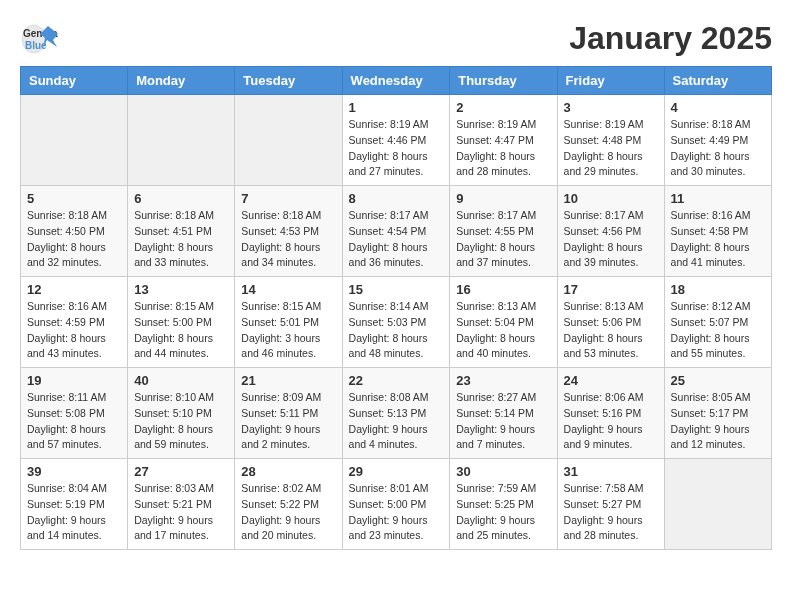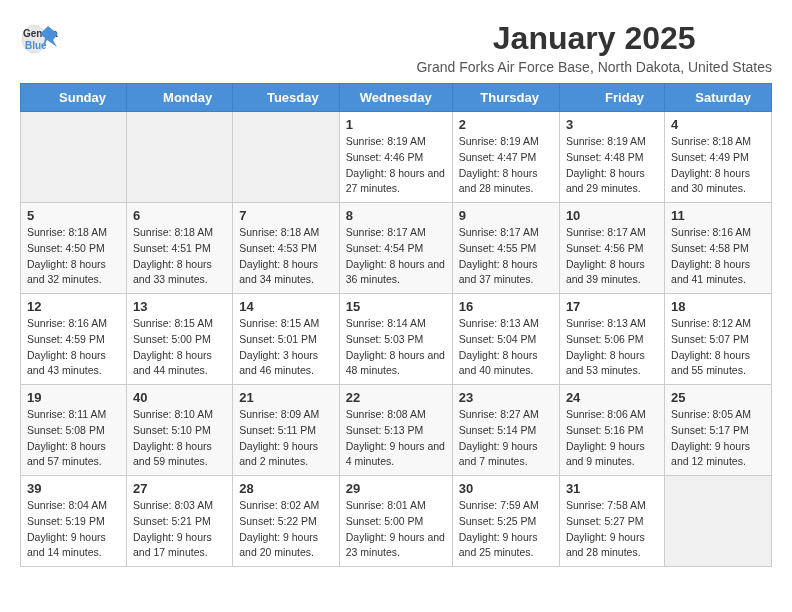--- a/index.html
+++ b/index.html
@@ -37,22 +37,22 @@
     .calendar-table {
       width: 100%;
       border-collapse: collapse;
       margin-top: 8px;
     }
     .calendar-table th {
       background: #4a90d9;
       color: #fff;
       font-size: 13px;
       font-weight: bold;
-      text-align: right;
-      padding: 6px 20px;
+      text-align: left;
+      padding: 6px 8px;
       border: 1px solid #3a80c9;
     }
     .calendar-table td {
       border: 1px solid #ccc;
       vertical-align: top;
       padding: 5px 6px;
       width: 108px;
       min-height: 80px;
       font-size: 10.5px;
       color: #333;
@@ -84,21 +84,20 @@
     <svg width="38" height="38" viewBox="0 0 38 38" xmlns="http://www.w3.org/2000/svg">
       <ellipse cx="14" cy="19" rx="12" ry="14" fill="#e8e8e8" stroke="#ccc" stroke-width="0.5"></ellipse>
       <text x="3" y="17" font-size="10" font-weight="bold" fill="#333" font-family="Arial">General</text>
       <text x="5" y="29" font-size="10" font-weight="bold" fill="#4a90d9" font-family="Arial">Blue</text>
       <polygon points="28,6 38,14 33,20 37,27 27,20 23,28 25,18 20,14" fill="#4a90d9"></polygon>
     </svg>
   </div>
 </div>
   <div class="title-area">
     <div class="month-title">January 2025</div>
-    <div class="subtitle">Grand Forks Air Force Base, North Dakota, United States</div>
   </div>
 </div>
 
 <table class="calendar-table">
   <thead>
     <tr>
       <th>Sunday</th>
       <th>Monday</th>
       <th>Tuesday</th>
       <th>Wednesday</th>

